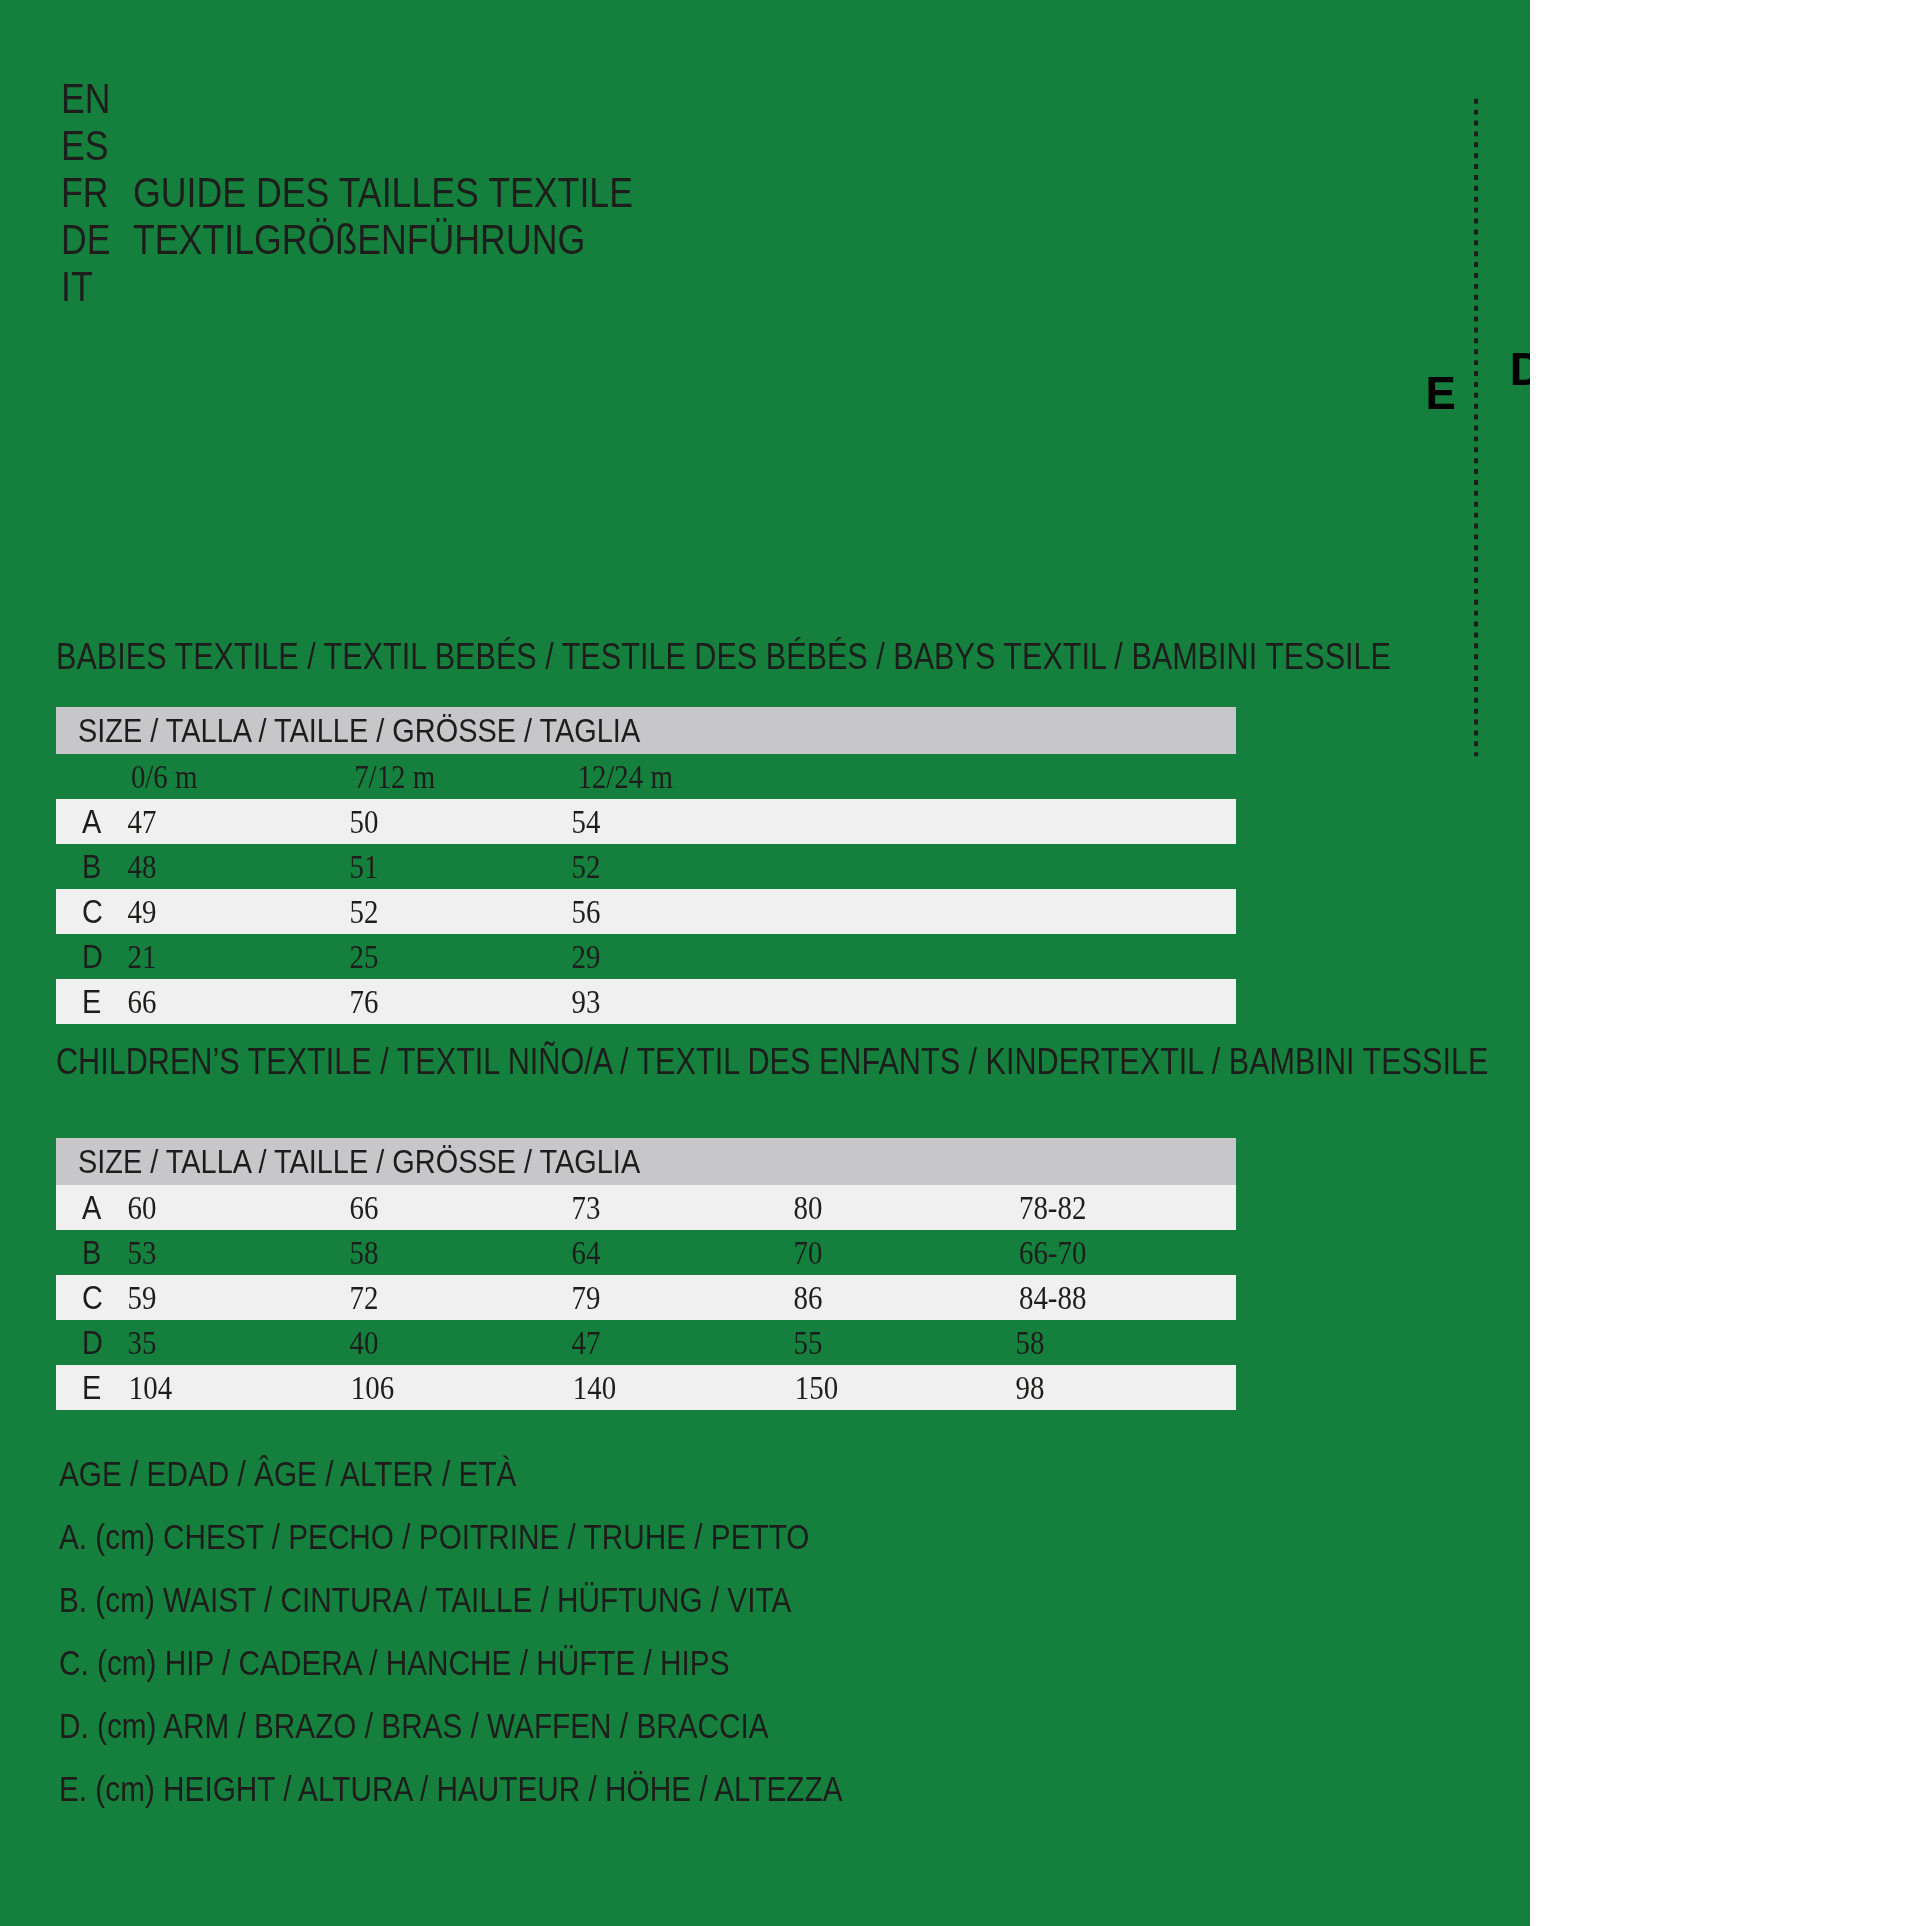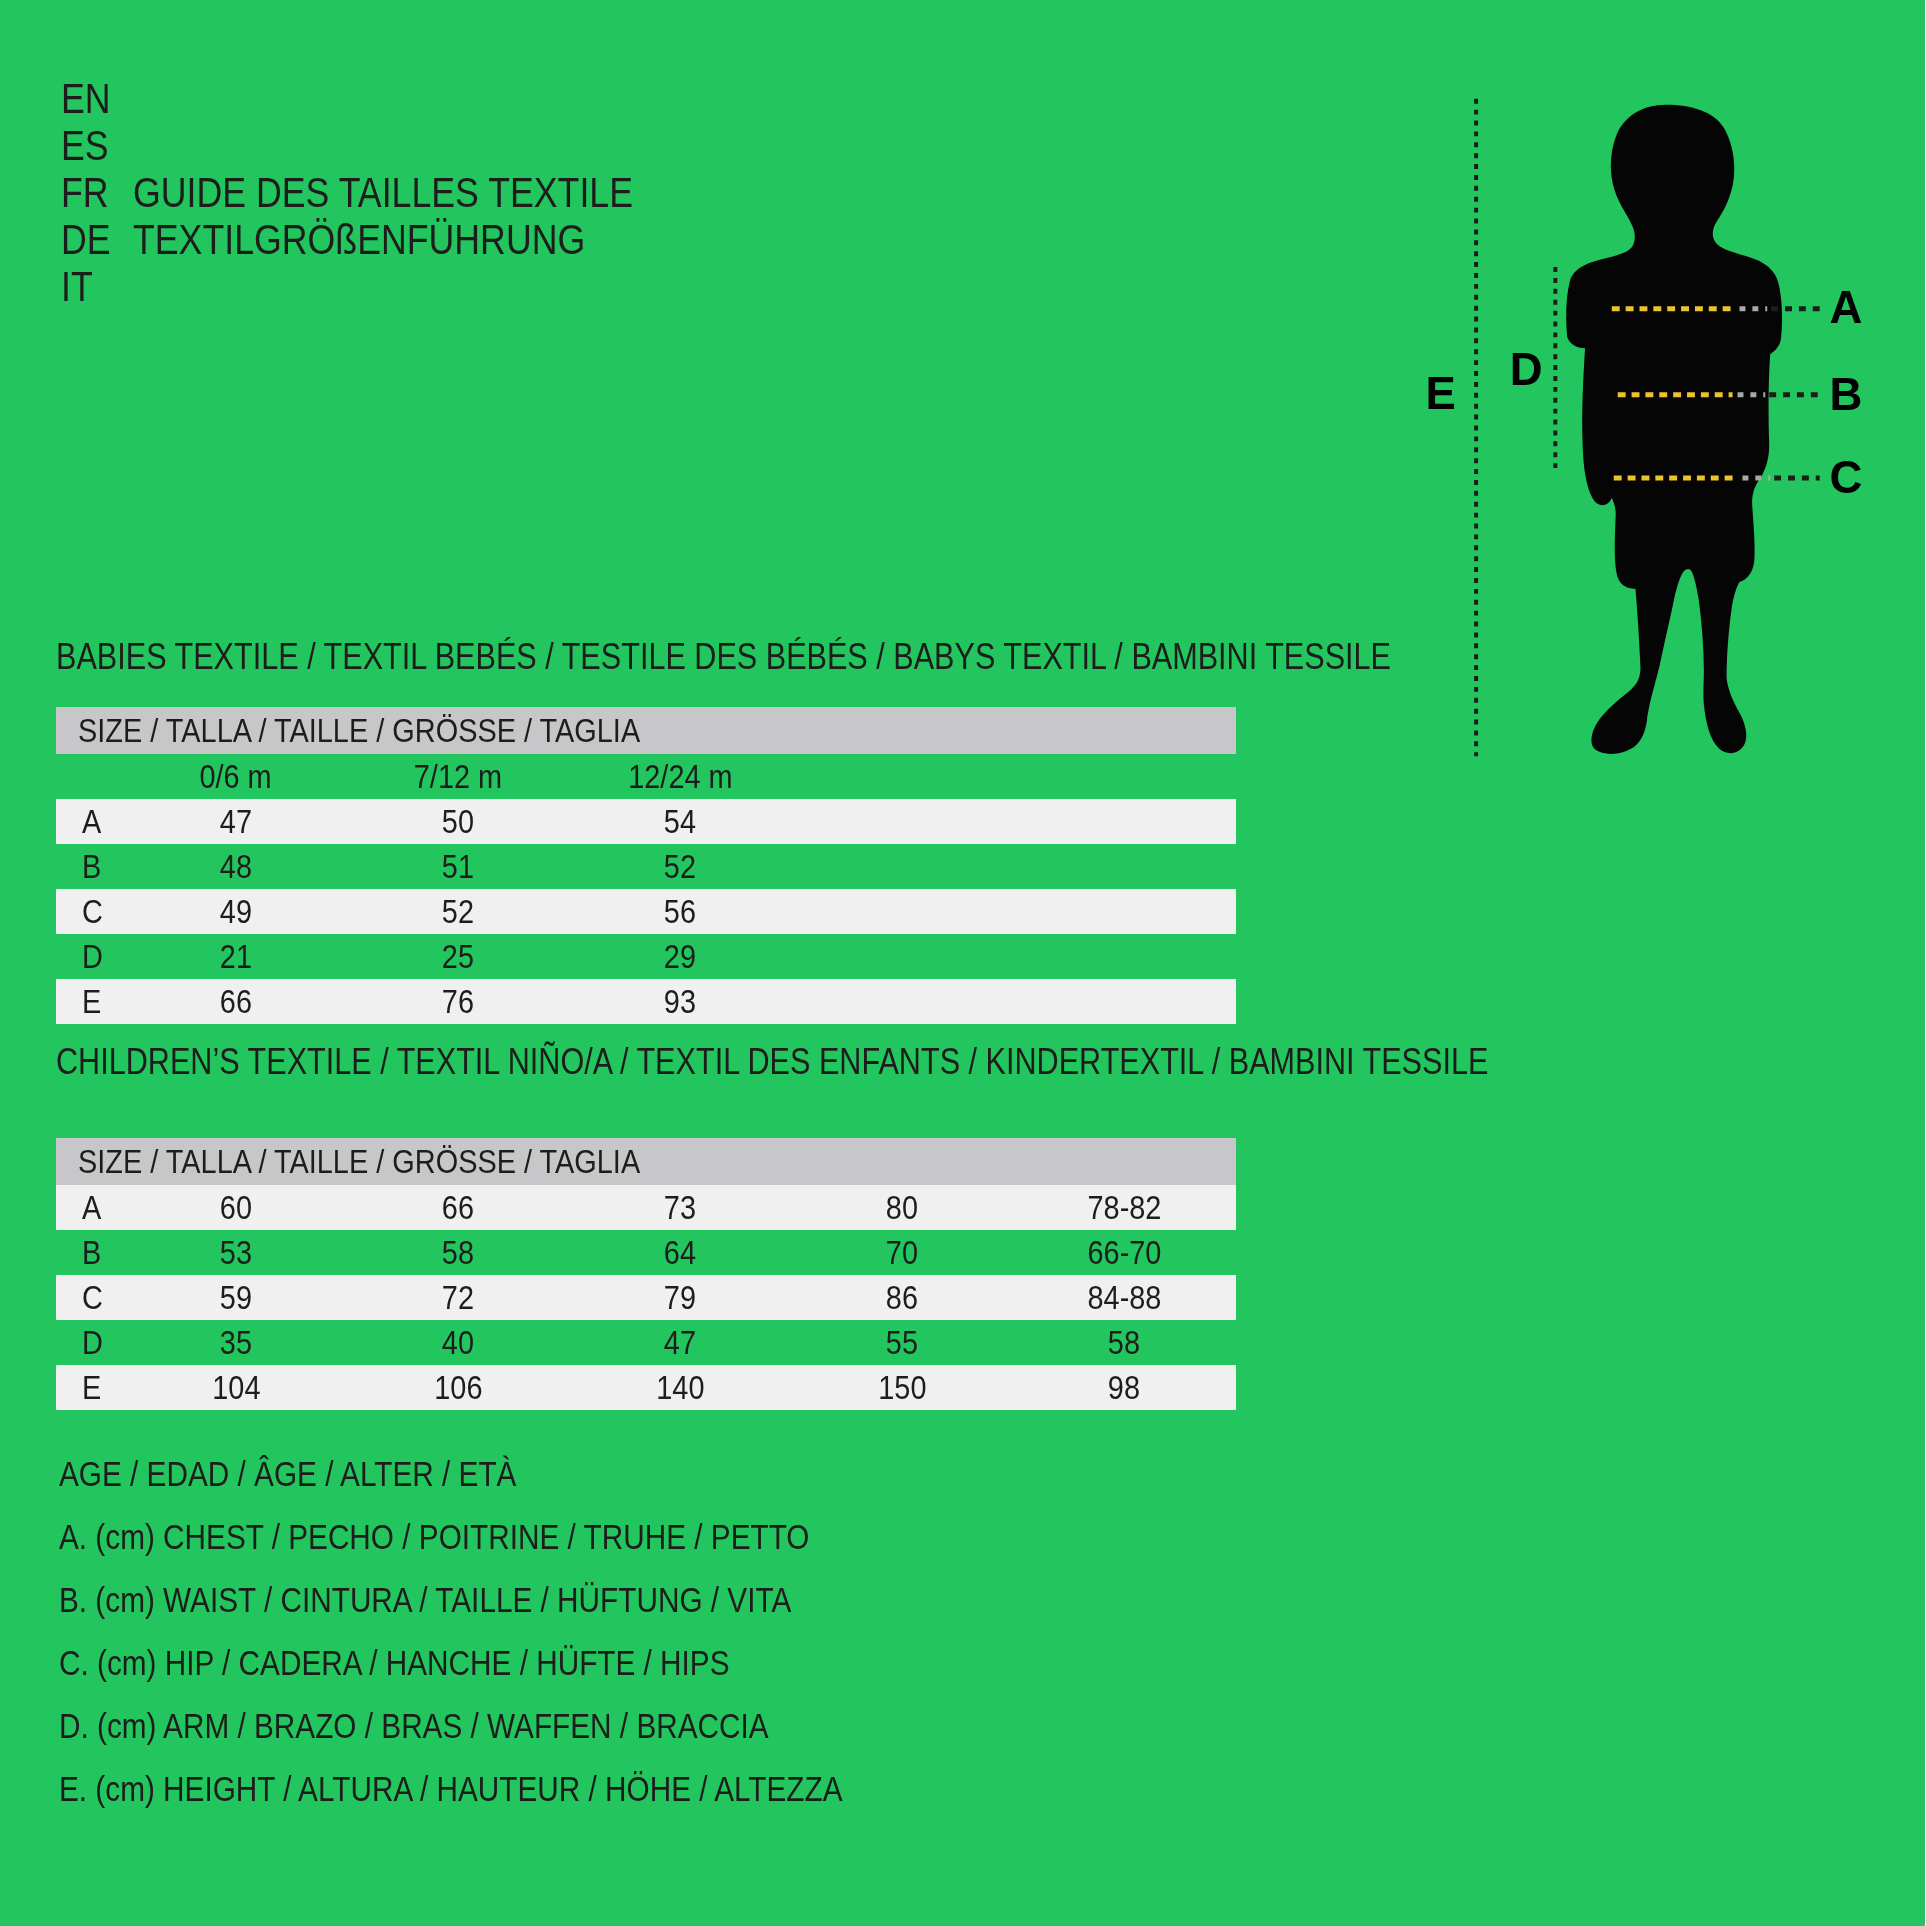--- a/index.html
+++ b/index.html
@@ -1,17 +1,17 @@
 <!DOCTYPE html>
 <html><head>
 <meta charset="utf-8">
 <style>
   html,body { margin:0; padding:0; background:#ffffff; }
   .page {
-    position:relative; width:1925px; height:1927px; background:#22c55e;
+    position:relative; width:1530px; height:1927px; background:#15803d;
     font-family:"Liberation Sans", sans-serif; color:#1d1d1b; overflow:hidden;
   }
   
   .cx   { display:inline-block; transform:scaleX(0.85); transform-origin:0 50%; white-space:nowrap; }
   .cx-c { display:inline-block; transform:scaleX(0.85); transform-origin:50% 50%; white-space:nowrap; }
 
   
   .langs { position:absolute; left:61px; top:75px; }
   .lang-row { display:flex; height:47px; align-items:center; font-size:42px; }
   .lang-code  { width:72px; flex:0 0 72px; }
@@ -26,21 +26,21 @@
   .tbl { position:absolute; left:56px; width:1180px; }
   .tbl.babies   { top:707px; }
   .tbl.children { top:1138px; }
   .tbl-bar {
     height:47px; line-height:47px; background:#c7c7c9;
     padding-left:22px; font-size:34px;
   }
   .trow { display:flex; height:45px; line-height:45px; font-size:34px; }
   .trow.stripe { background:#f0f0f1; }
   .c0 { flex:0 0 69px; width:69px; box-sizing:border-box; padding-left:26px; }
-  .cd { flex:0 0 222px; width:222px; text-align:center; }
+  .cd { flex:0 0 222px; width:222px; text-align:left;font-family:Liberation Serif, serif; }
 
   
   .legend { position:absolute; left:59px; top:1442px; }
   .legend-line { height:63px; line-height:63px; font-size:35px; }
 
   
   .figure { position:absolute; left:1386px; top:59px; width:505px; height:733px; }
   .figure text { font-family:"Liberation Sans", sans-serif; font-weight:bold; font-size:46px; }
 </style>
 </head>

